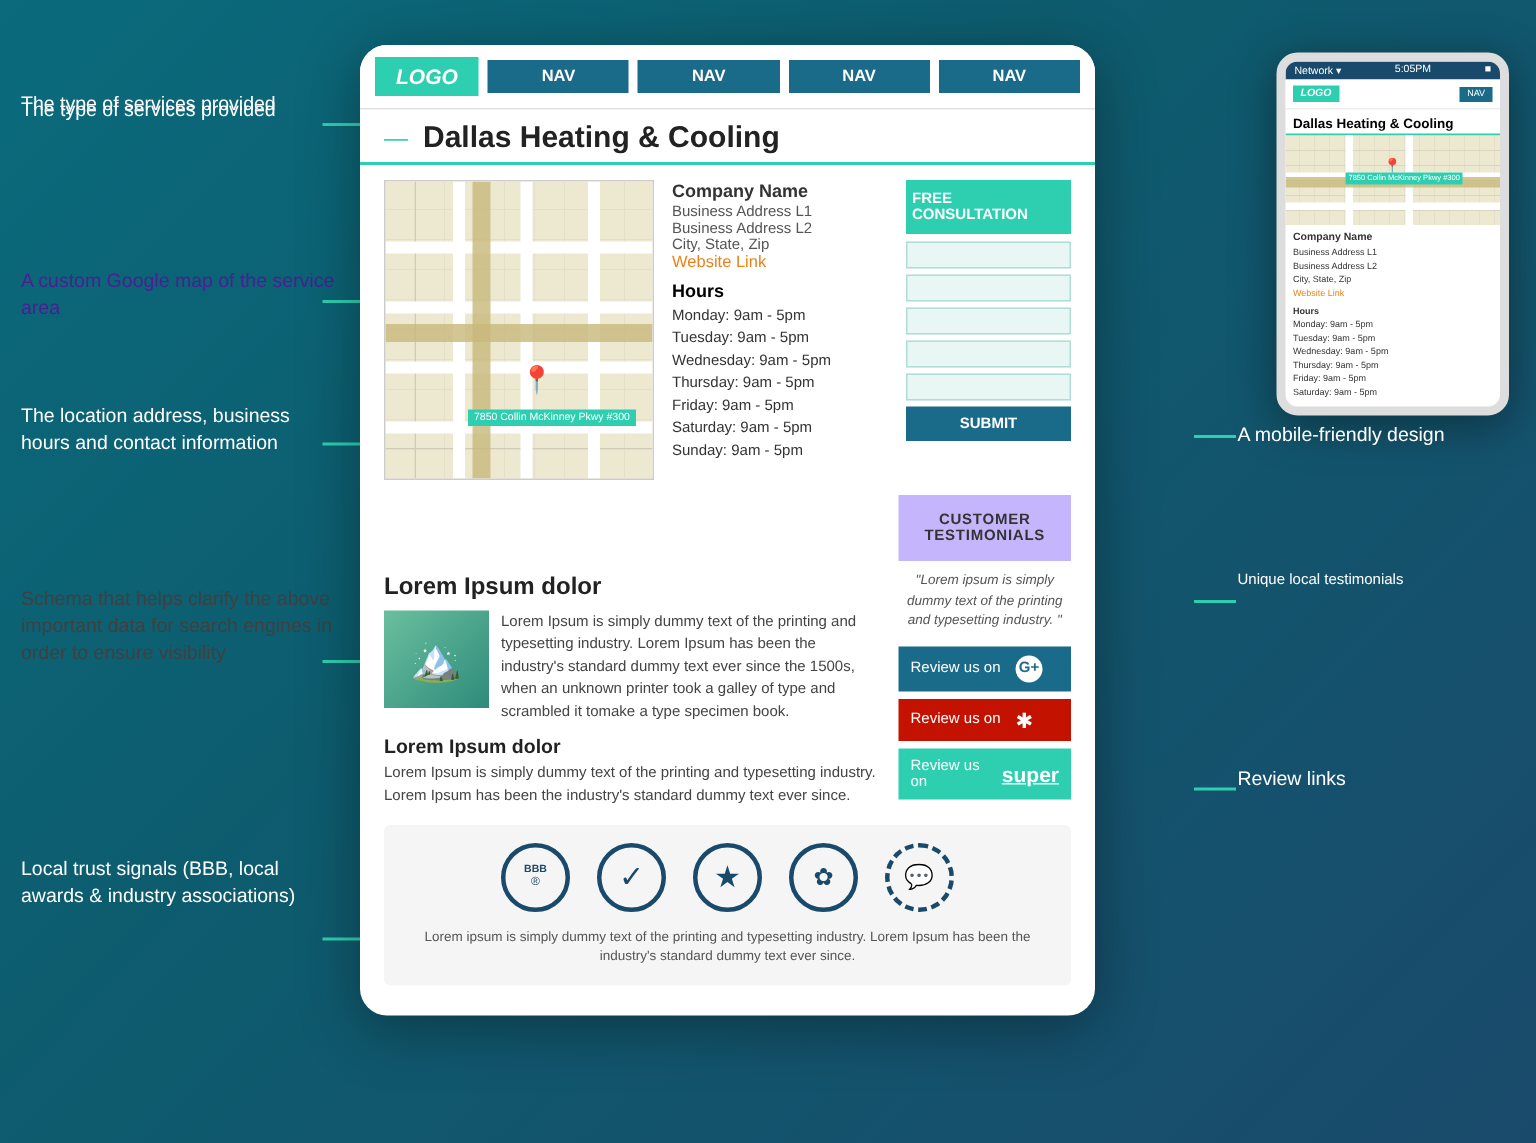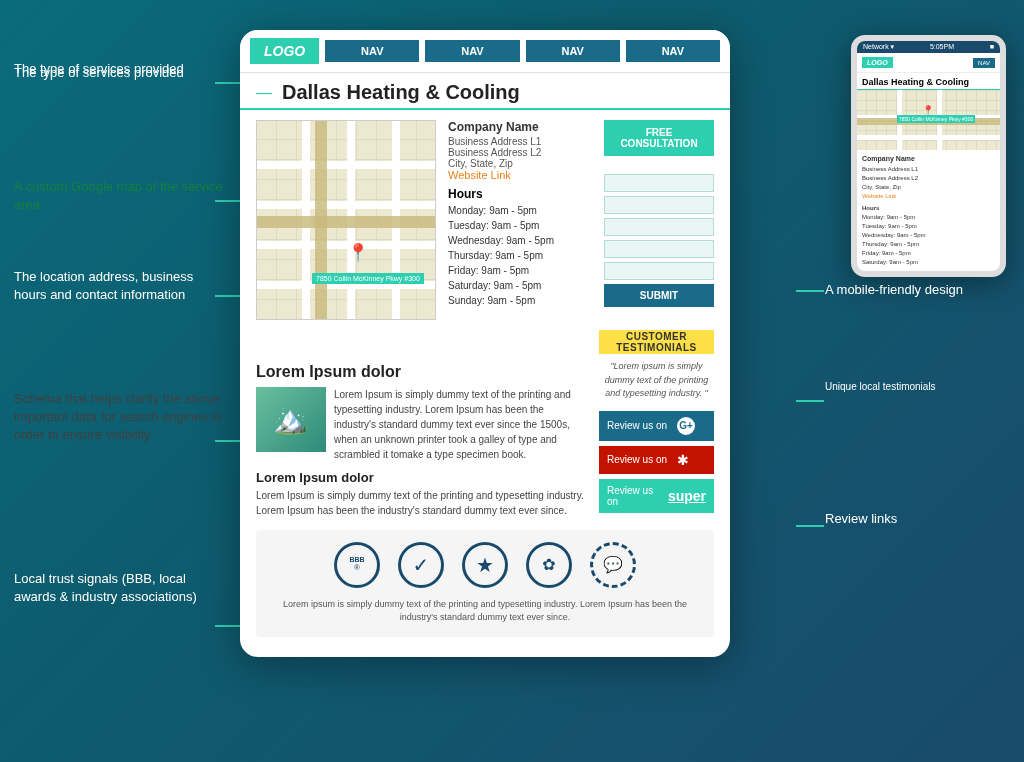--- a/index.html
+++ b/index.html
@@ -156,22 +156,21 @@
     .mockup-form {
       width: 110px;
       min-width: 110px;
     }
     .form-btn-green {
       background: #2ecfb0;
       color: white;
       font-size: 10px;
       font-weight: bold;
       padding: 7px 4px;
-      text-align: center;
-      margin-bottom: 18px;
+      margin-bottom: 5px;
     }
     .form-input {
       background: #e8f7f4;
       height: 18px;
       margin-bottom: 4px;
       border: 1px solid #b0ddd5;
     }
     .form-submit {
       background: #1a6b8a;
       color: white;
@@ -230,25 +229,25 @@
       font-weight: bold;
       color: #222;
       margin-bottom: 3px;
     }
 
     .testimonials-box {
       width: 115px;
       min-width: 115px;
     }
     .testimonials-header {
-      background: #fde047;
+      background: #c4b5fd;
       text-align: center;
       font-size: 10px;
       font-weight: bold;
-      padding: 1px;
+      padding: 11px;
       color: #333;
       letter-spacing: 0.5px;
       margin-bottom: 6px;
     }
     .testimonials-quote {
       font-size: 9px;
       color: #555;
       font-style: italic;
       text-align: center;
       margin-bottom: 10px;
@@ -418,21 +417,21 @@
 <div class="left-annotations">
   <div class="annotation ann1">
     <span>The type of services provided</span>
   </div>
 </div>
 
 <div style="position:absolute; left:14px; top:64px; color:white; font-size:13px; line-height:1.4; width:215px;">
   <span>The type of services provided</span>
 </div>
 
-<div style="position:absolute; left:14px; top:178px; color:#15803d; font-size:13px; line-height:1.4; width:215px;">
+<div style="position:absolute; left:14px; top:178px; color:#4c1d95; font-size:13px; line-height:1.4; width:215px;">
   <span>A custom Google map of the service area</span>
 </div>
 
 <div style="position:absolute; left:14px; top:268px; color:white; font-size:13px; line-height:1.4; width:215px;">
   <span>The location address, business hours and contact information</span>
 </div>
 
 <div style="position:absolute; left:14px; top:390px; color:#404040; font-size:13px; line-height:1.4; width:215px;">
   <span>Schema that helps clarify the above important data for search engines in order to ensure visibility</span>
 </div>

